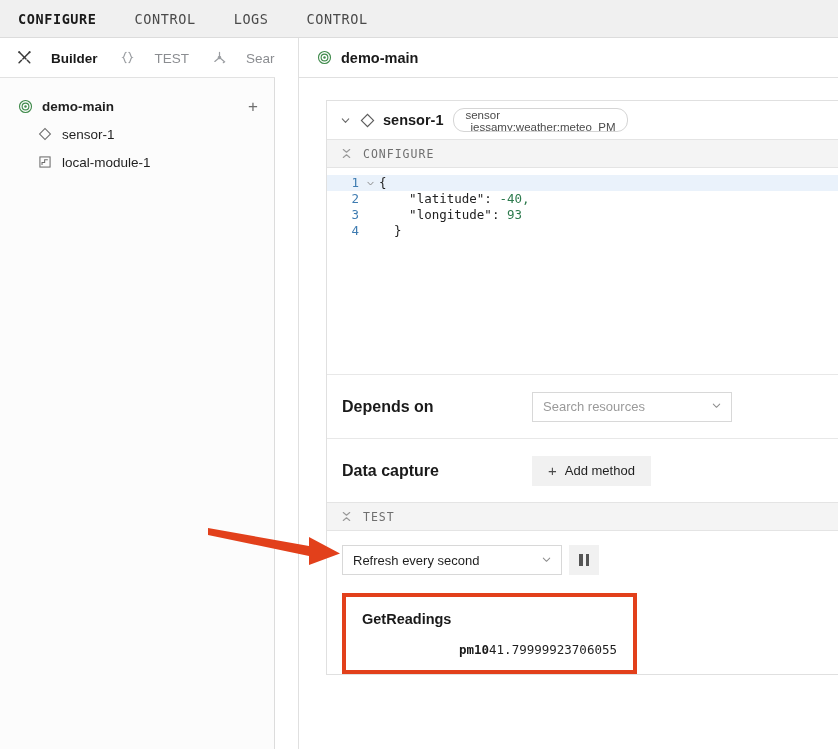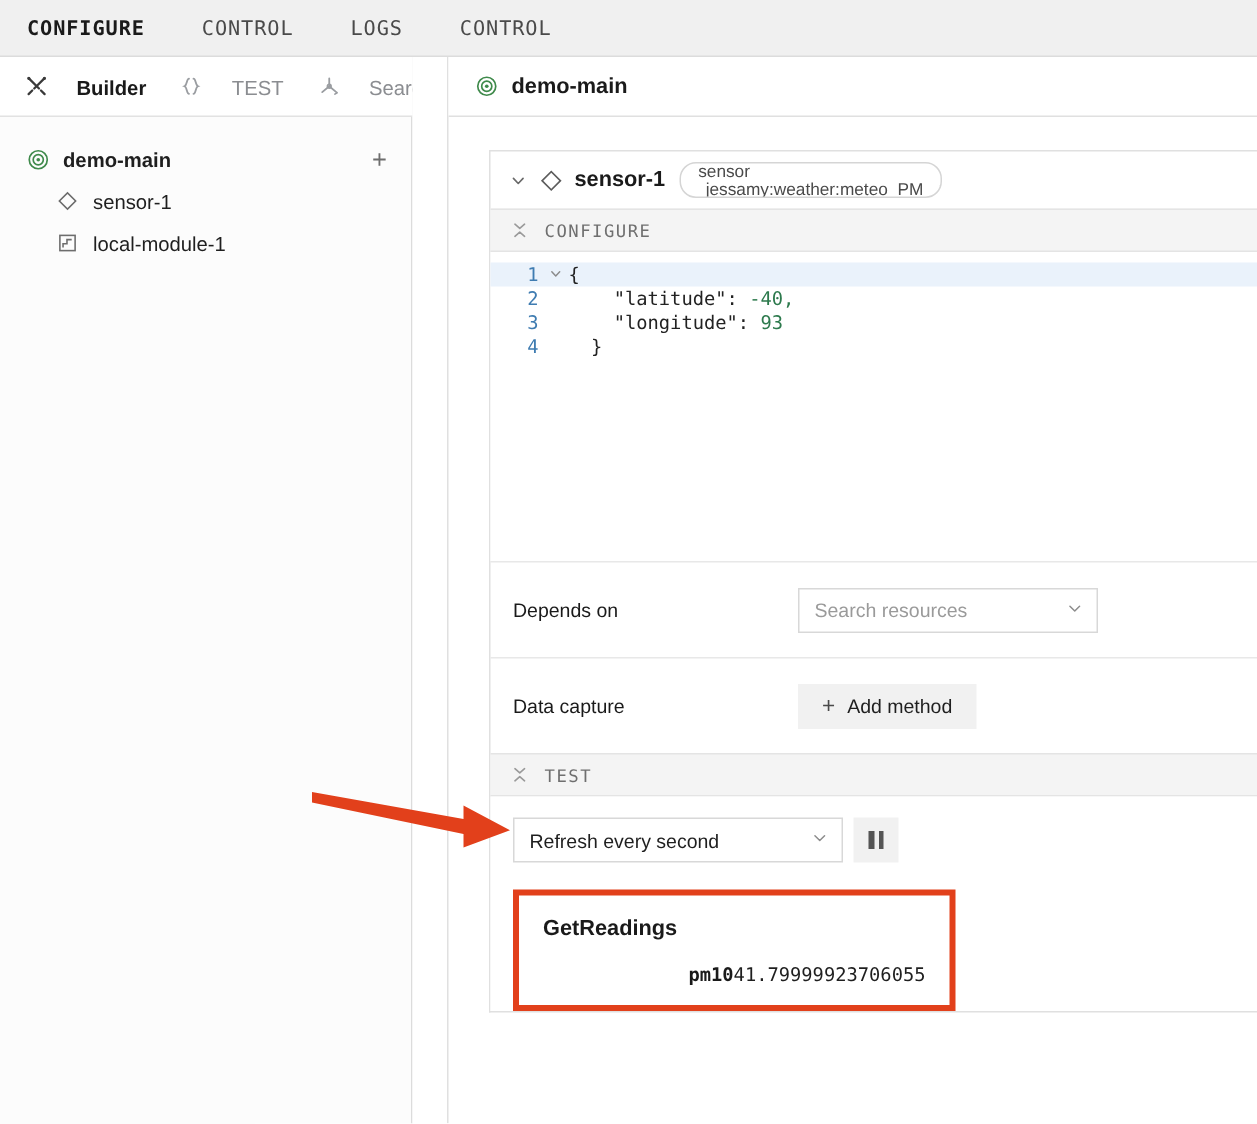--- a/index.html
+++ b/index.html
@@ -251,21 +251,21 @@
 
   
   .form-row {
     display: flex;
     align-items: center;
     height: 63px;
     padding-left: 15px;
     border-top: 1px solid #e8e8e8;
   }
   .form-row:first-child { border-top: none; }
-  .form-label { font-size: 13px; font-weight: normal; color: #1a1a1a; width: 190px; }
+  .form-label { font-size: 16px; font-weight: bold; color: #1a1a1a; width: 190px; }
   .select-box {
     width: 200px;
     height: 30px;
     border: 1px solid #d8d8d8;
     background: #fff;
     display: flex;
     align-items: center;
     padding: 0 9px 0 10px;
     box-sizing: border-box;
     font-size: 13px;

